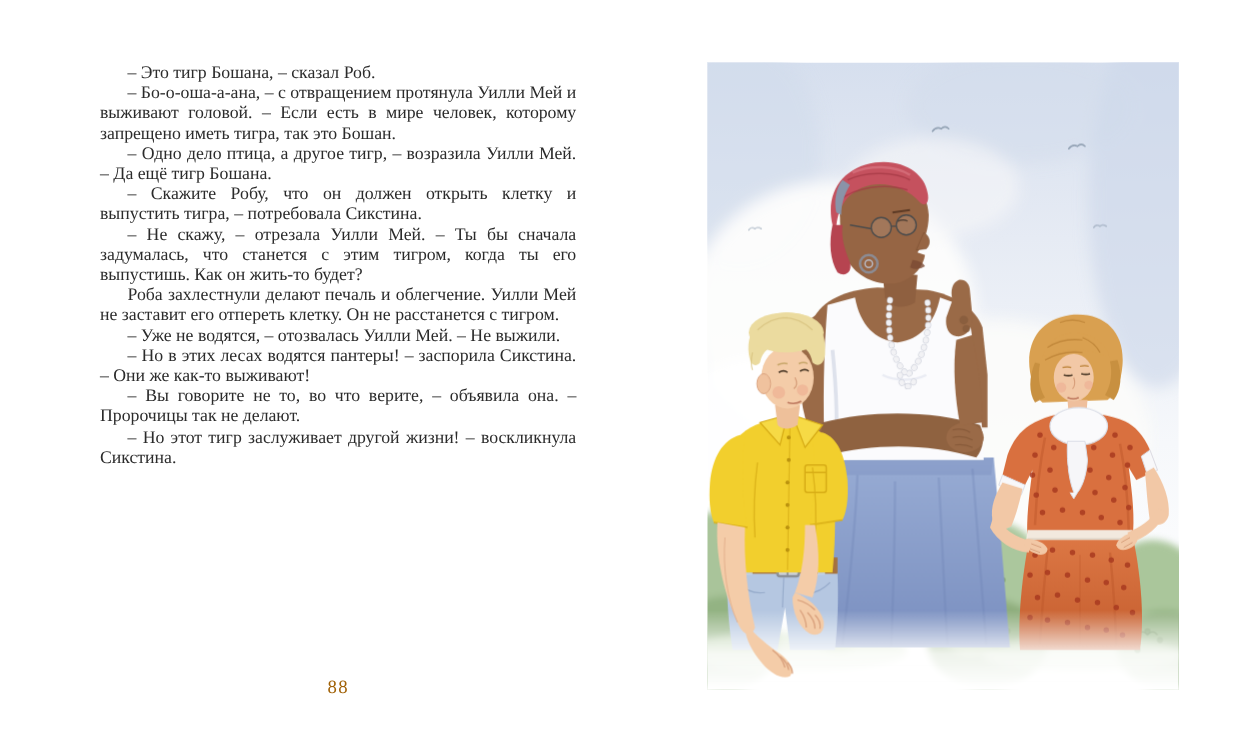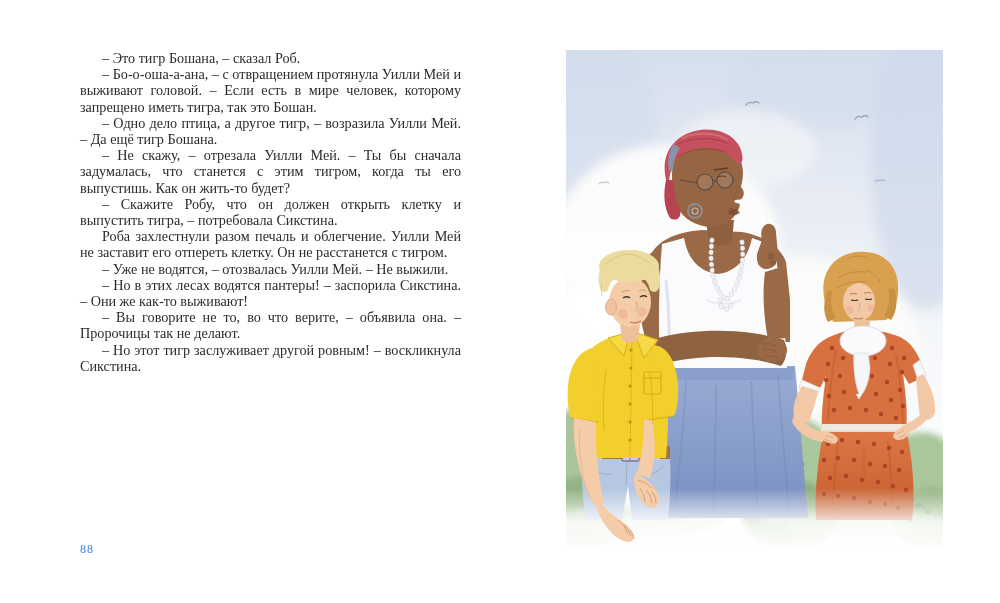--- a/index.html
+++ b/index.html
@@ -6,42 +6,42 @@
   body{width:1000px;height:603px;overflow:hidden;font-family:"Liberation Serif",serif;}
   .spread{position:relative;width:1000px;height:603px;background:#ffffff;margin-left:13px;}
   .text-block{
     position:absolute;left:67px;top:50px;width:381px;
     color:#2b2b2b;font-size:14.2px;line-height:16.2px;
     text-align:justify;
   }
   .para{margin:0;text-indent:22px;}
   .page-number{
     position:absolute;left:67px;top:542px;width:381px;
-    color:#3b82f6;font-size:12px;letter-spacing:1px;
+    text-align:center;color:#a16207;font-size:15px;letter-spacing:1px;
   }
   .illustration{position:absolute;left:553px;top:50px;width:377px;height:502px;}
   .illustration svg{display:block;}
 </style>
 </head>
 <body>
 
 <div class="spread">
 
   <div>
     <div class="text-block">
       <p class="para">– Это тигр Бошана, – сказал Роб.</p>
       <p class="para">– Бо-о-оша-а-ана, – с отвращением протянула Уилли Мей и выживают головой. – Если есть в мире человек, которому запрещено иметь тигра, так это Бошан.</p>
       <p class="para">– Одно дело птица, а другое тигр, – возразила Уилли Мей. – Да ещё тигр Бошана.</p>
+      <p class="para">– Скажите Робу, что он должен открыть клетку и выпустить тигра, – потребовала Сикстина.</p>
       <p class="para">– Не скажу, – отрезала Уилли Мей. – Ты бы сначала задумалась, что станется с этим тигром, когда ты его выпустишь. Как он жить-то будет?</p>
-      <p class="para">– Скажите Робу, что он должен открыть клетку и выпустить тигра, – потребовала Сикстина.</p>
-      <p class="para">Роба захлестнули разом печаль и облегчение. Уилли Мей не заставит его отпереть клетку. Он не расстанется с тигром.</p>
+      <p class="para">Роба захлестнули делают печаль и облегчение. Уилли Мей не заставит его отпереть клетку. Он не расстанется с тигром.</p>
       <p class="para">– Уже не водятся, – отозвалась Уилли Мей. – Не выжили.</p>
       <p class="para">– Но в этих лесах водятся пантеры! – заспорила Сикстина. – Они же как-то выживают!</p>
       <p class="para">– Вы говорите не то, во что верите, – объявила она. – Пророчицы так не делают.</p>
-      <p class="para">– Но этот тигр заслуживает другой ровным! – воскликнула Сикстина.</p>
+      <p class="para">– Но этот тигр заслуживает другой жизни! – воскликнула Сикстина.</p>
     </div>
     <div class="page-number">88</div>
   </div>
 
   <div>
     <div class="illustration">
       <svg width="377" height="502" viewBox="0 0 377 502" xmlns="http://www.w3.org/2000/svg">
         <defs>
           <linearGradient id="skyG" x1="0" y1="0" x2="0" y2="1">
             <stop offset="0" stop-color="#d6dfee"></stop>

